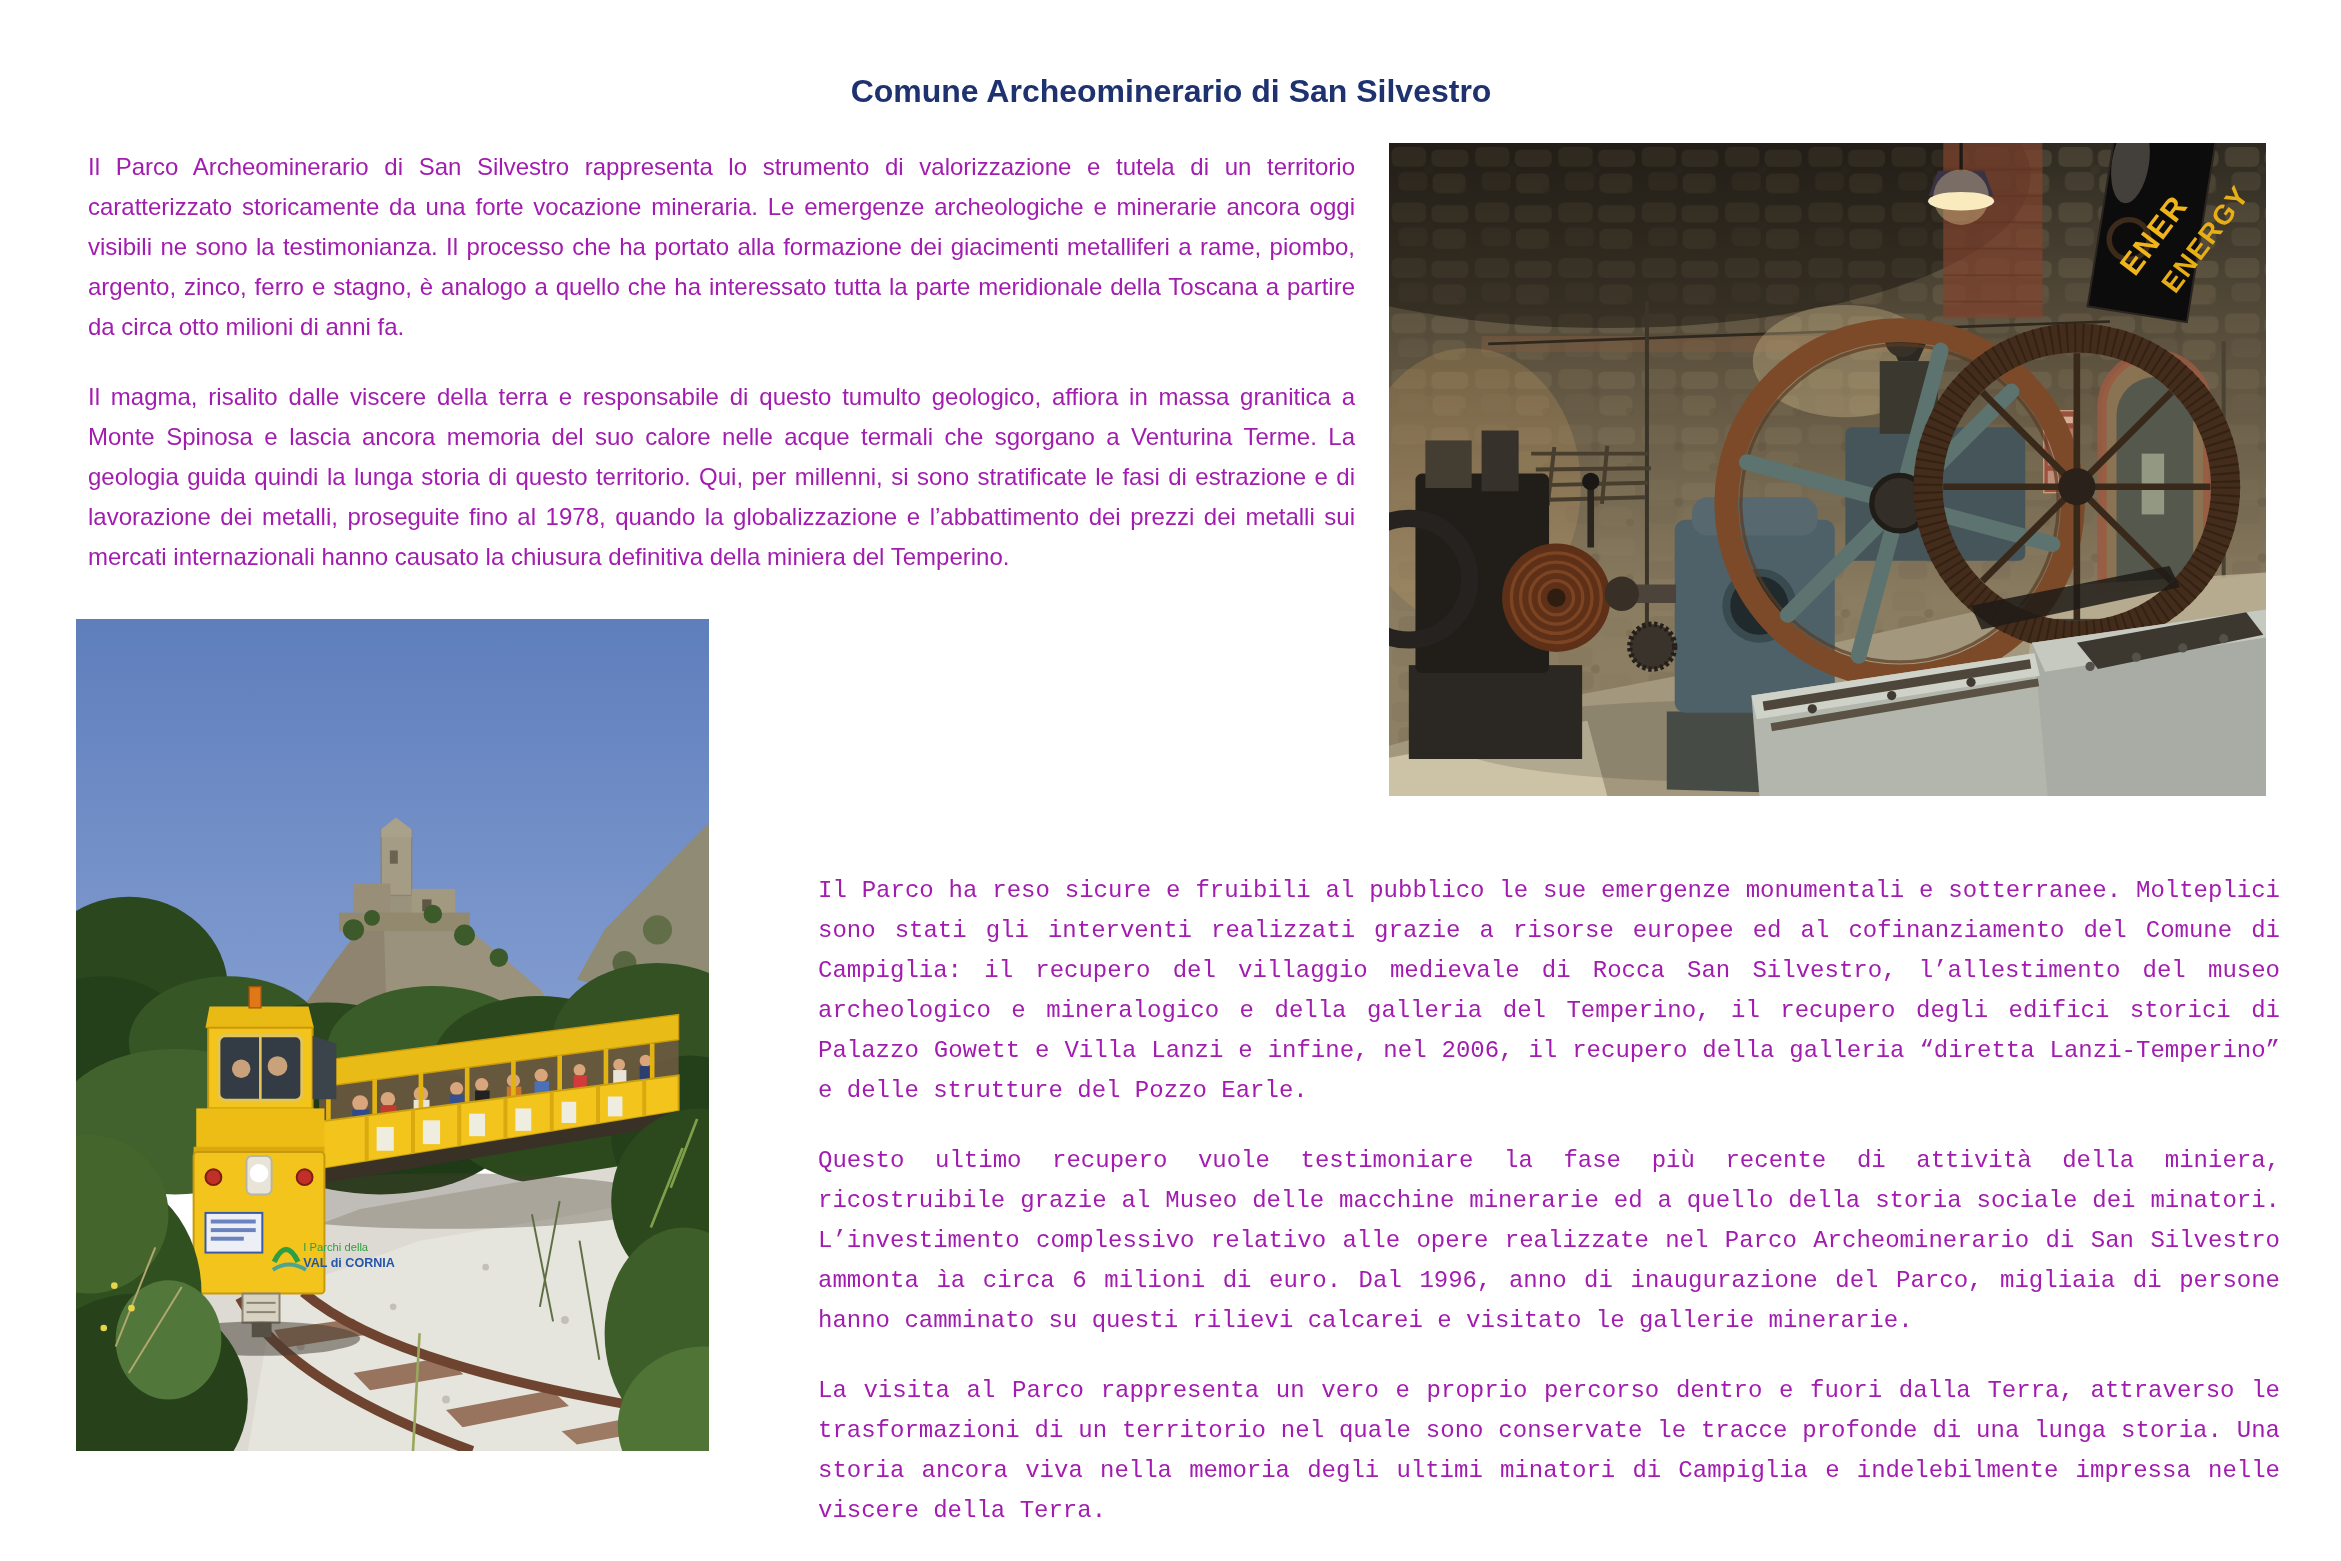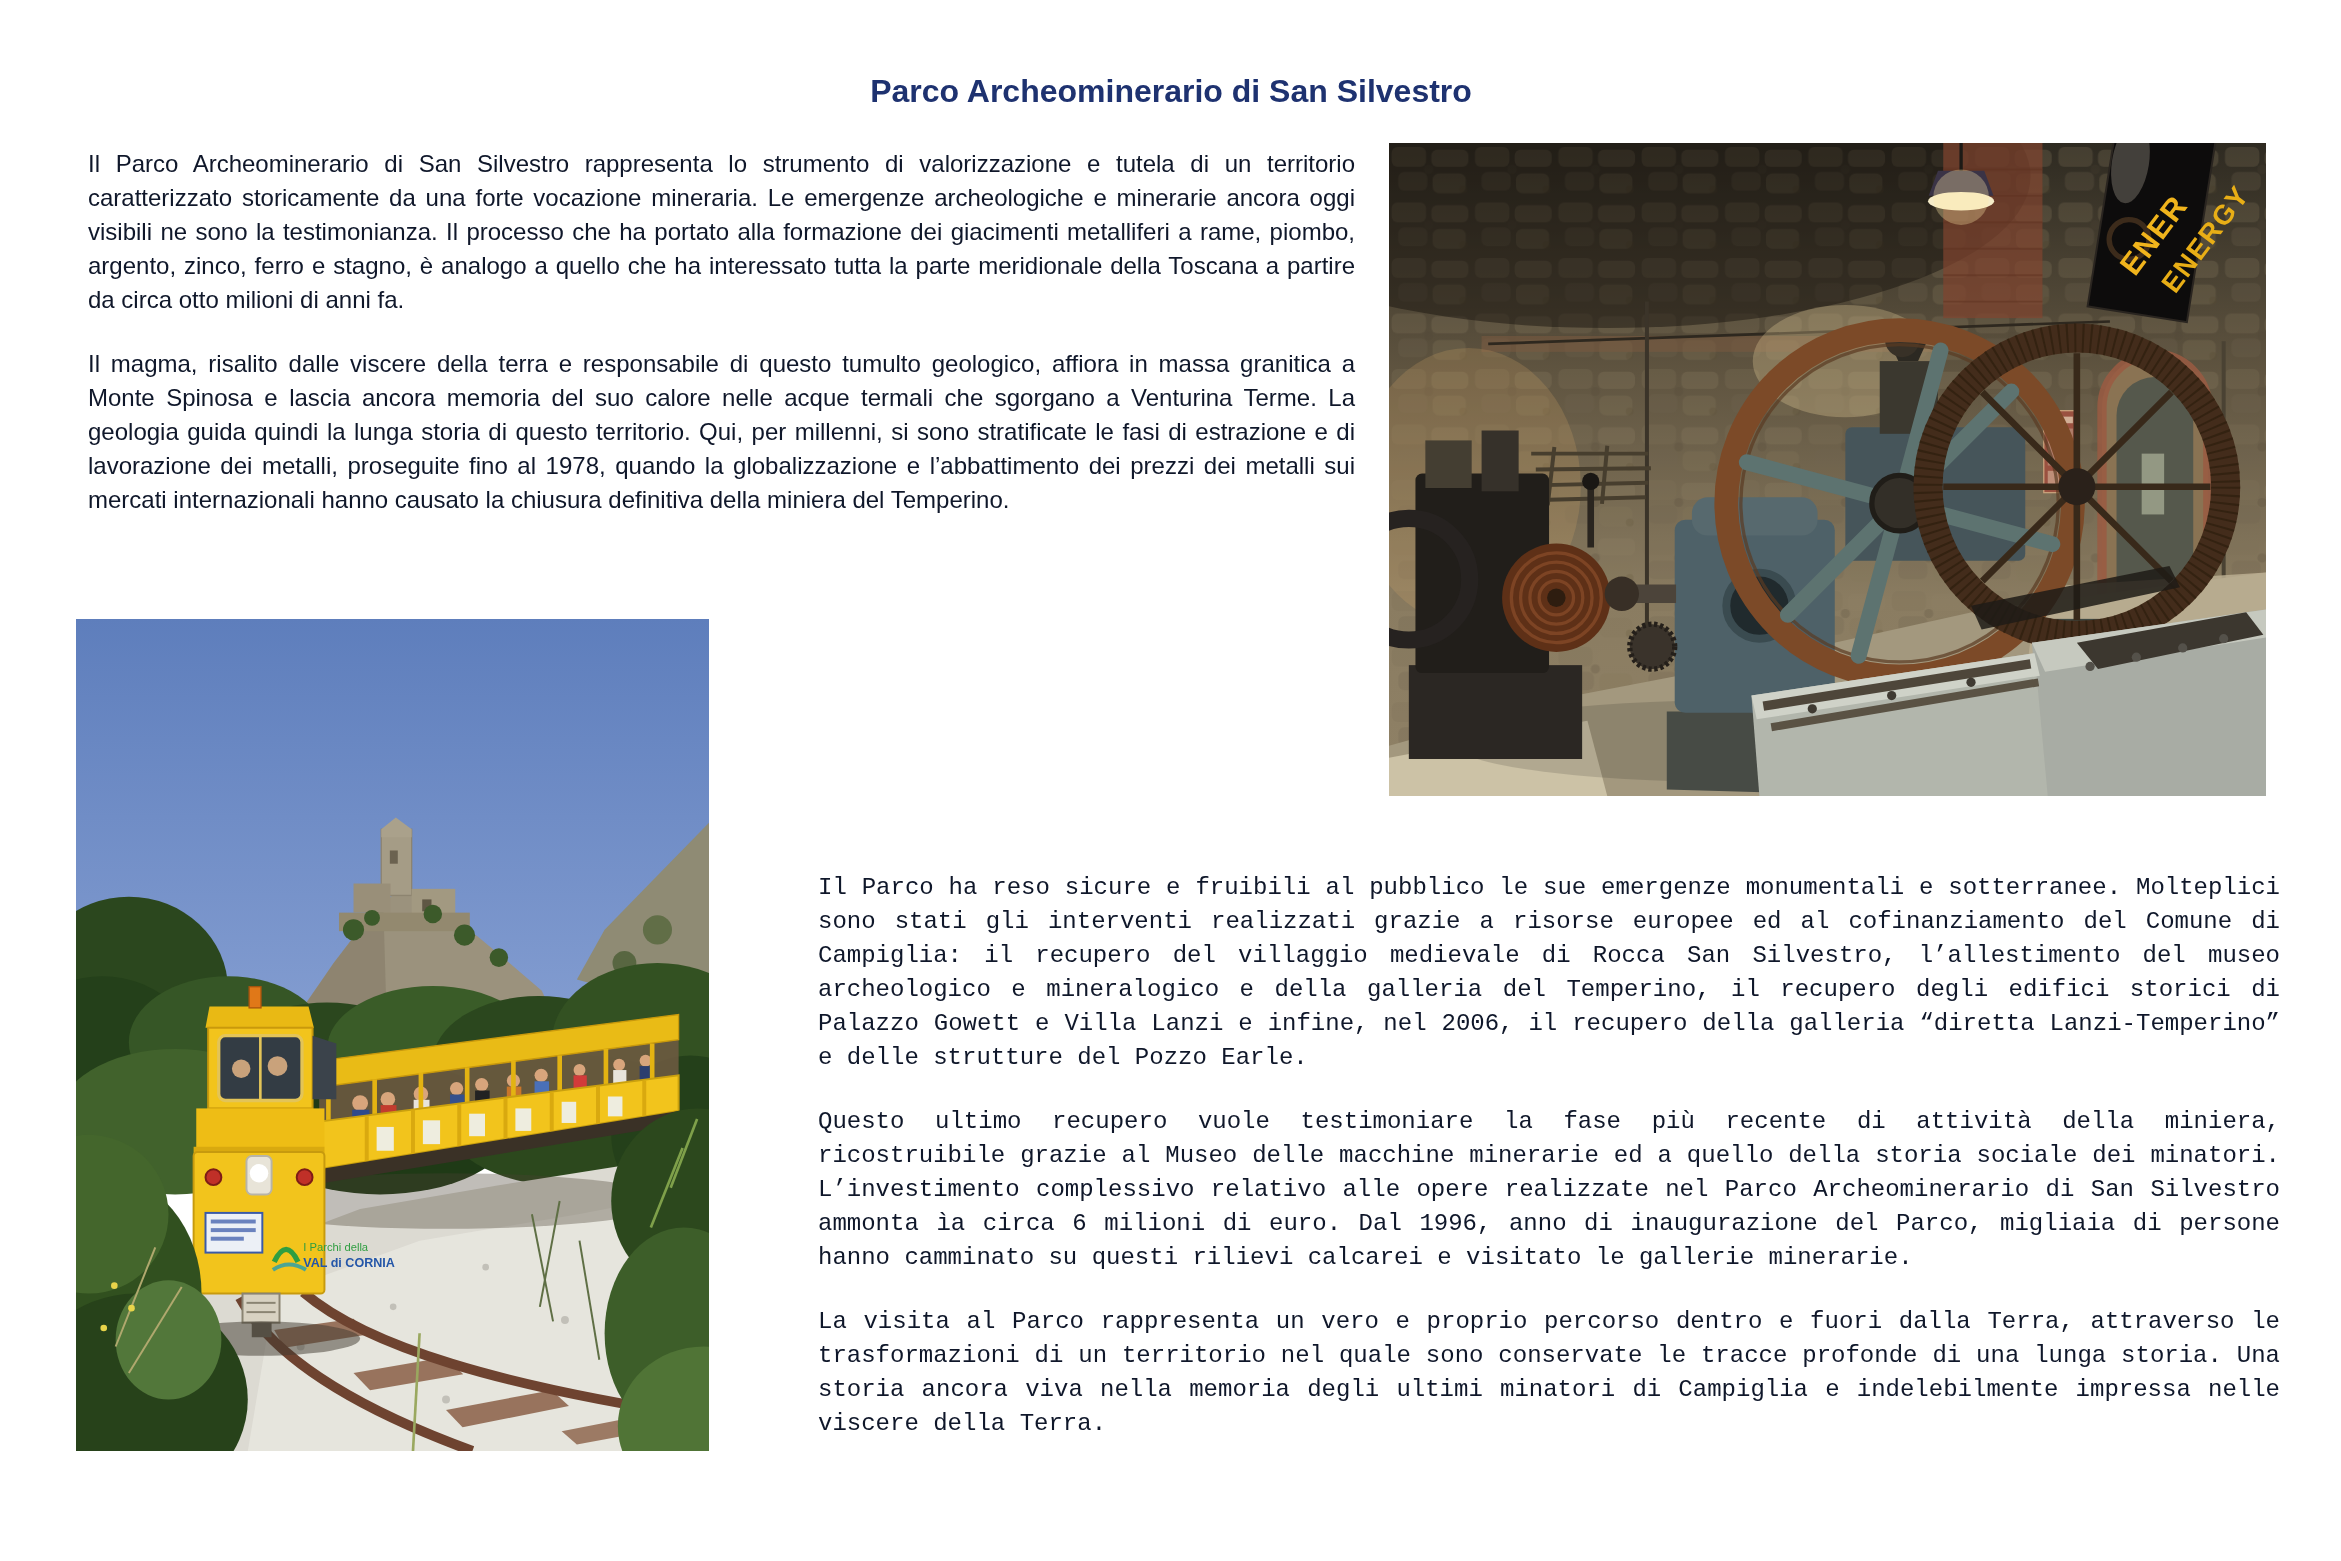--- a/index.html
+++ b/index.html
@@ -4,36 +4,36 @@
 <style>
   html,body{margin:0;padding:0;background:#ffffff;}
   .page{
     position:relative;width:2342px;height:1561px;background:#ffffff;overflow:hidden;
     font-family:"Liberation Sans",sans-serif;
   }
   .title{
     position:absolute;top:73px;left:0;width:100%;text-align:center;
     font-size:32px;font-weight:bold;color:#1e3270;
   }
-  .col{position:absolute;color:#0f172a;font-size:24px;line-height:34px;text-align:justify;
+  .col{position:absolute;color:#a21caf;font-size:24px;line-height:40px;text-align:justify;
        -webkit-hyphens:auto;hyphens:auto;}
   .col p{margin:0 0 30px 0;}
   .col-left{left:88px;top:147px;width:1267px;}
   .col-right{left:818px;top:871px;width:1462px;font-family:Liberation Mono, monospace;}
   .photo{position:absolute;overflow:hidden;}
   .photo svg{display:block;width:100%;height:100%;}
   .photo-machinery{left:1389px;top:143px;width:877px;height:653px;}
   .photo-train{left:76px;top:619px;width:633px;height:832px;}
 </style>
 </head>
 <body>
 
 <div class="page">
 
-  <div class="title">Parco Archeominerario di San Silvestro</div>
+  <div class="title">Comune Archeominerario di San Silvestro</div>
 
   <div class="col col-left">
     <p>Il Parco Archeominerario di San Silvestro rappresenta lo strumento di valorizzazione e tutela di un territorio caratterizzato storicamente da una forte vocazione mineraria. Le emergenze archeologiche e minerarie ancora oggi visibili ne sono la testimonianza. Il processo che ha portato alla formazione dei giacimenti metalliferi a rame, piombo, argento, zinco, ferro e stagno, è analogo a quello che ha interessato tutta la parte meridionale della Toscana a partire da circa otto milioni di anni fa.</p>
     <p>Il magma, risalito dalle viscere della terra e responsabile di questo tumulto geologico, affiora in massa granitica a Monte Spinosa e lascia ancora memoria del suo calore nelle acque termali che sgorgano a Venturina Terme. La geologia guida quindi la lunga storia di questo territorio. Qui, per millenni, si sono stratificate le fasi di estrazione e di lavorazione dei metalli, proseguite fino al 1978, quando la globalizzazione e l’abbattimento dei prezzi dei metalli sui mercati internazionali hanno causato la chiusura definitiva della miniera del Temperino.</p>
   </div>
 
   <figure class="photo photo-machinery" style="margin:0;">
     <svg viewBox="0 0 1326 988" preserveAspectRatio="none">
       <defs>
         <linearGradient id="wallG" x1="0" y1="0" x2="0" y2="1">

